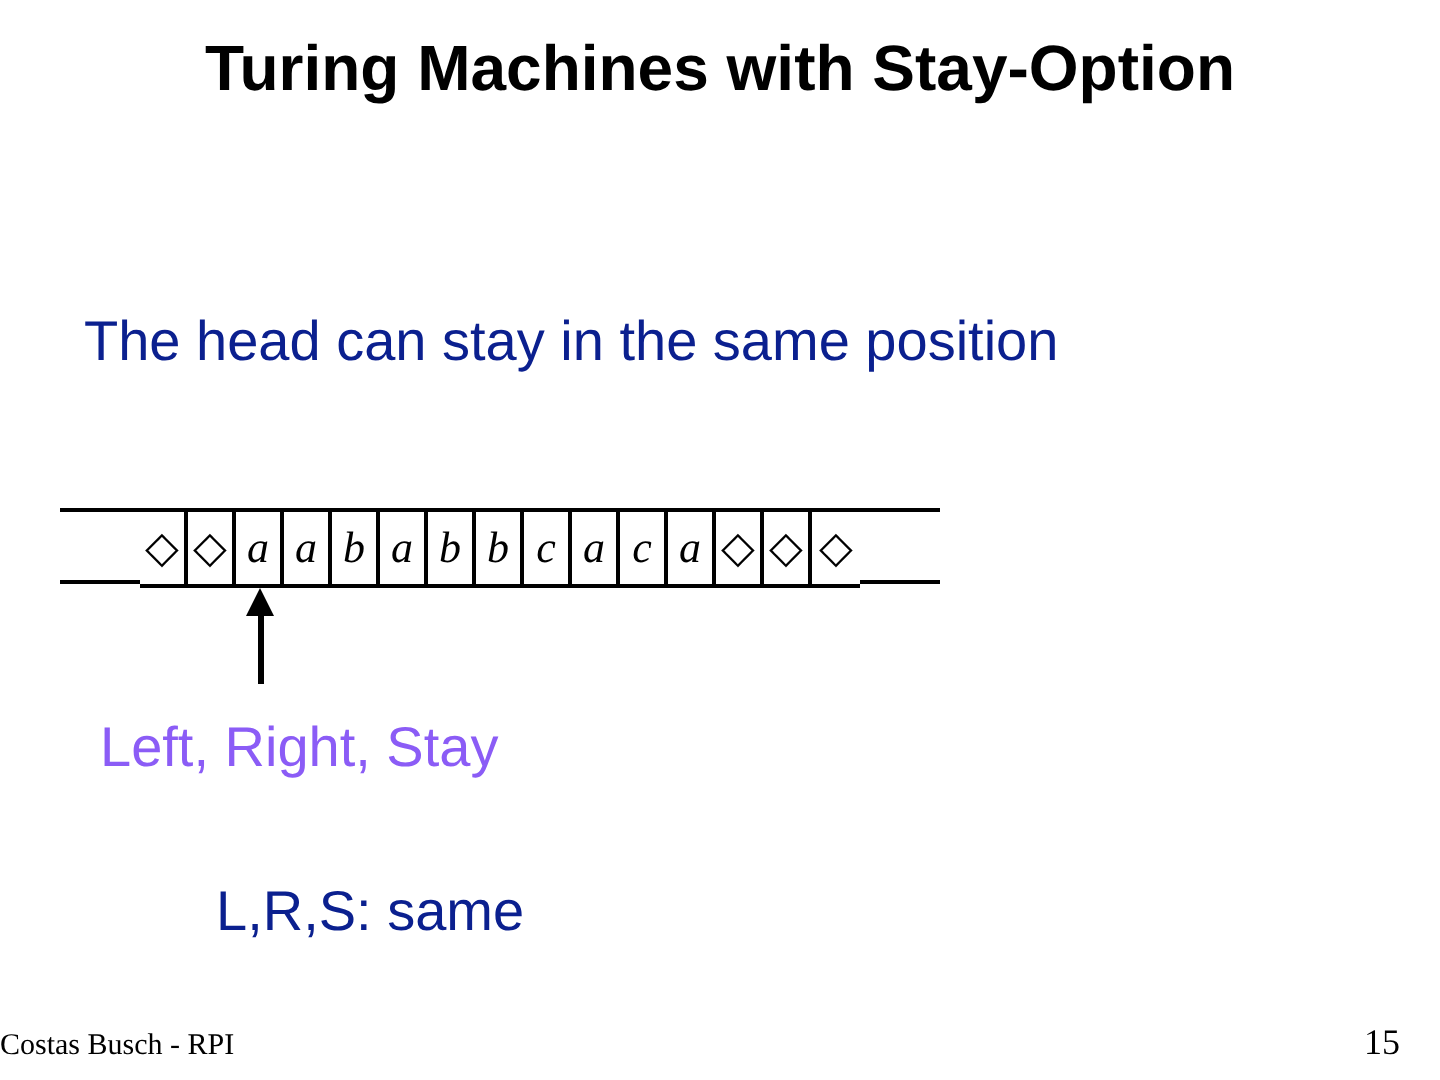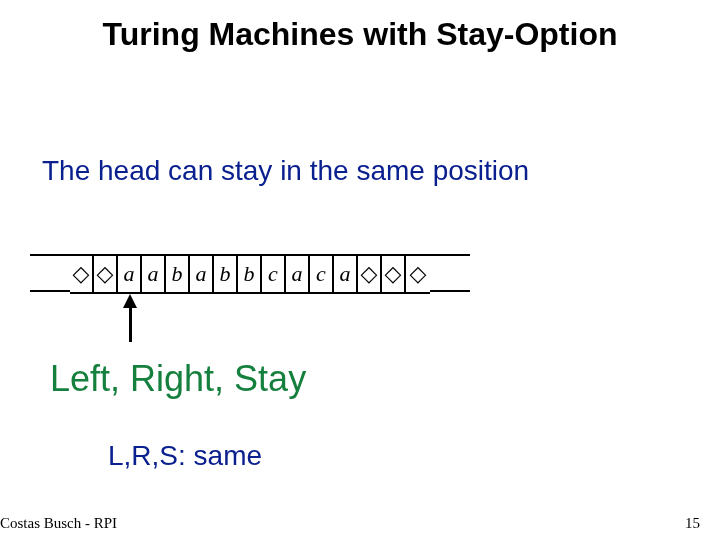--- a/index.html
+++ b/index.html
@@ -87,22 +87,22 @@
   }
   .arrow-stem {
     width: 3px;
     height: 34px;
     background: #000;
   }
   .lrs-line {
     position: absolute;
     top: 358px;
     left: 50px;
-    font-size: 36px;
-    color: #15803d;
+    font-size: 28px;
+    color: #8b5cf6;
   }
   .moves-line {
     position: absolute;
     top: 440px;
     left: 108px;
     font-size: 28px;
     color: #0b208f;
   }
   .footer {
     position: absolute;
@@ -112,21 +112,21 @@
     text-align: left;
     font-family: "Times New Roman", Times, serif;
     font-size: 15px;
     color: #000;
   }
   .pagenum {
     position: absolute;
     bottom: 8px;
     right: 20px;
     font-family: "Times New Roman", Times, serif;
-    font-size: 15px;
+    font-size: 18px;
     color: #000;
   }
 </style>
 </head>
 <body>
 
 <div class="slide">
 
   <div class="title">Turing Machines with Stay-Option</div>
 

